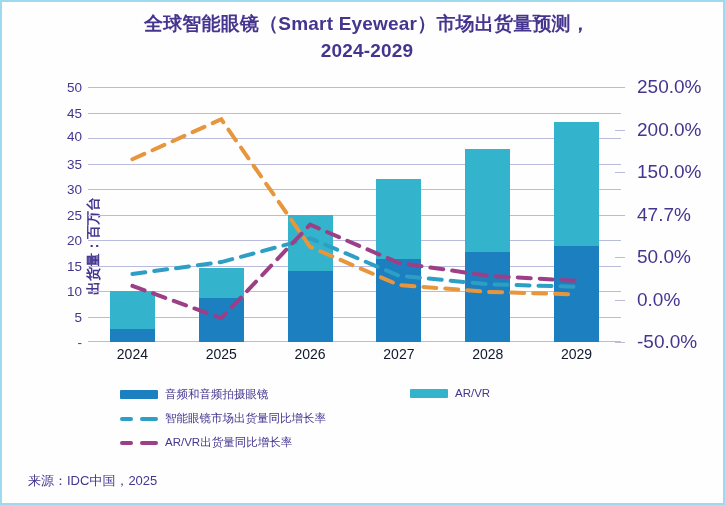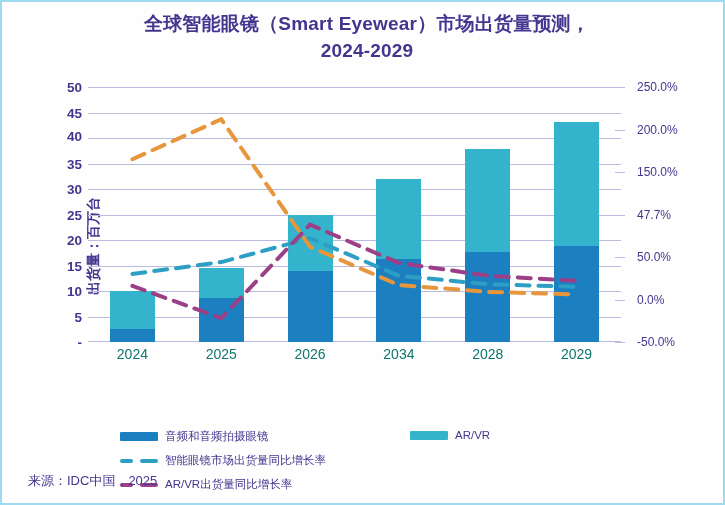--- a/index.html
+++ b/index.html
@@ -37,27 +37,26 @@
   #axis-base{
     position:absolute;left:0;bottom:0;width:100%;height:1px;background:#b9bcdd;
   }
   
   .ylab{
     position:absolute;
     right:0;
     width:40px;text-align:right;
     color:#45358f;font-size:13.5px;
     transform:translateY(-50%);
-    font-weight:bold;
   }
   #yaxis-left{position:absolute;left:34px;top:85px;width:46px;height:255px;}
   #yaxis-right{position:absolute;left:625px;top:85px;width:80px;height:255px;}
   .ylab-r{
     position:absolute;left:10px;
-    color:#45358f;font-size:12px;
+    color:#45358f;font-size:19px;
     transform:translateY(-50%);
     white-space:nowrap;
   }
   .rtick{
     position:absolute;left:-12px;width:10px;height:1px;background:#b9bcdd;
   }
   #ytitle{
     position:absolute;
     left:-12px;top:150px;
     width:140px;
@@ -74,30 +73,30 @@
   }
   .seg{position:absolute;width:100%;left:0;}
   .seg-bottom{background:#1c7fc0;}
   .seg-top{background:#33b4cc;}
   
   #xaxis{
     position:absolute;left:86px;top:344px;width:533px;height:24px;
   }
   .xlab{
     position:absolute;top:0;width:70px;text-align:center;
-    color:#0f766e;font-size:14px;
+    color:#0f172a;font-size:14px;
   }
   
   #lines{
     position:absolute;left:86px;top:85px;width:533px;height:255px;
     pointer-events:none;
   }
   
   #legend{
-    position:absolute;left:118px;top:385px;width:560px;height:70px;margin-top:42px;
+    position:absolute;left:118px;top:385px;width:560px;height:70px;
   }
   .lgitem{
     position:absolute;
     display:flex;align-items:center;
     font-size:11.5px;color:#45358f;
     white-space:nowrap;
   }
   .swatch-bar{
     width:38px;height:9px;margin-right:7px;border-radius:1px;
   }
@@ -198,21 +197,21 @@
       <div class="ylab-r" style="top: 212.5px; text-align: center;">0.0%</div>
       <div class="rtick" style="top: 212.5px;"></div>
       <div class="ylab-r" style="top: 255px;">-50.0%</div>
       <div class="rtick" style="top: 255px;"></div>
     </div>
 
   <div id="xaxis">
       <div class="xlab" style="left: 9.41667px;">2024</div>
       <div class="xlab" style="left: 98.25px;">2025</div>
       <div class="xlab" style="left: 187.083px;">2026</div>
-      <div class="xlab" style="left: 275.917px;">2034</div>
+      <div class="xlab" style="left: 275.917px;">2027</div>
       <div class="xlab" style="left: 364.75px;">2028</div>
       <div class="xlab" style="left: 453.583px;">2029</div>
     </div>
 
   <div id="legend">
       <div class="lgitem" style="left: 0px; top: 0px;">
         <span class="swatch-bar" style="background: rgb(28, 127, 192);"></span>
         <span>音频和音频拍摄眼镜</span>
       </div>
       <div class="lgitem" style="left: 290px; top: 0px;">

